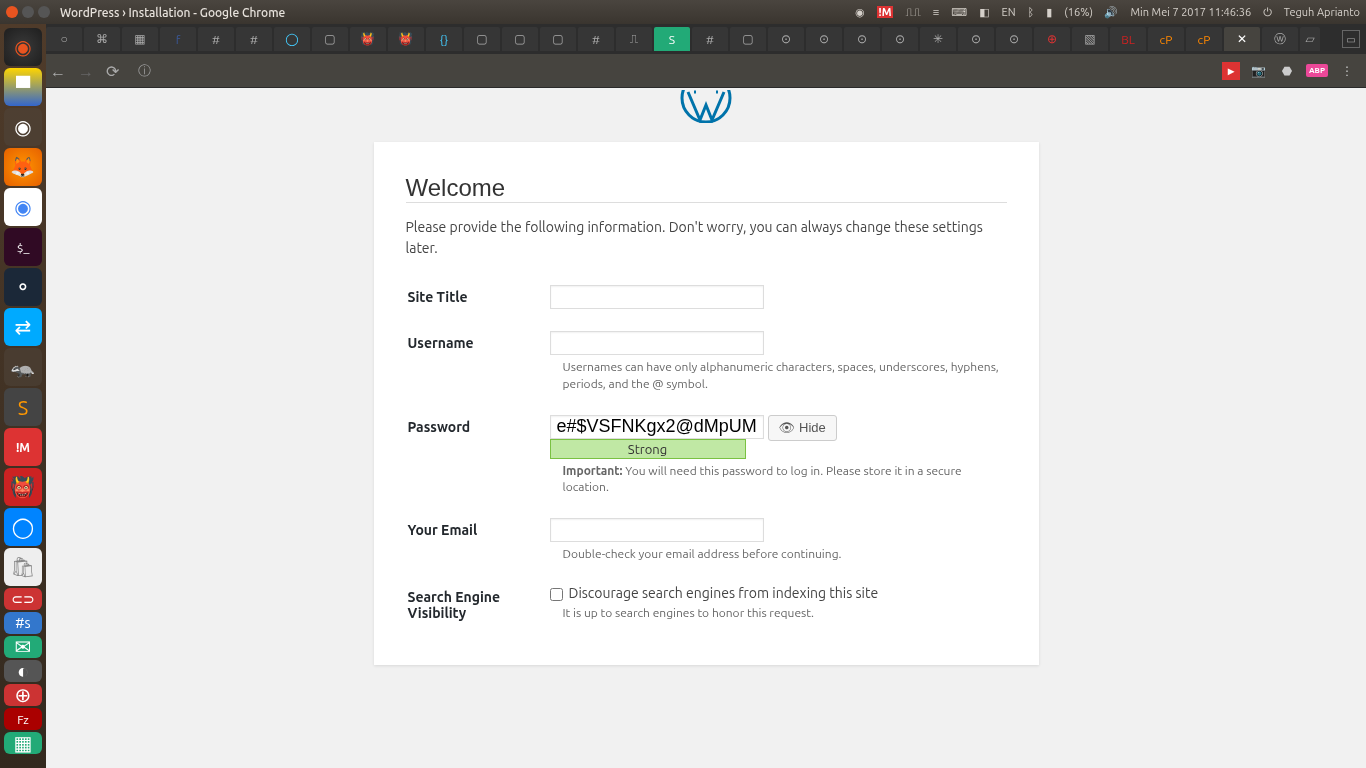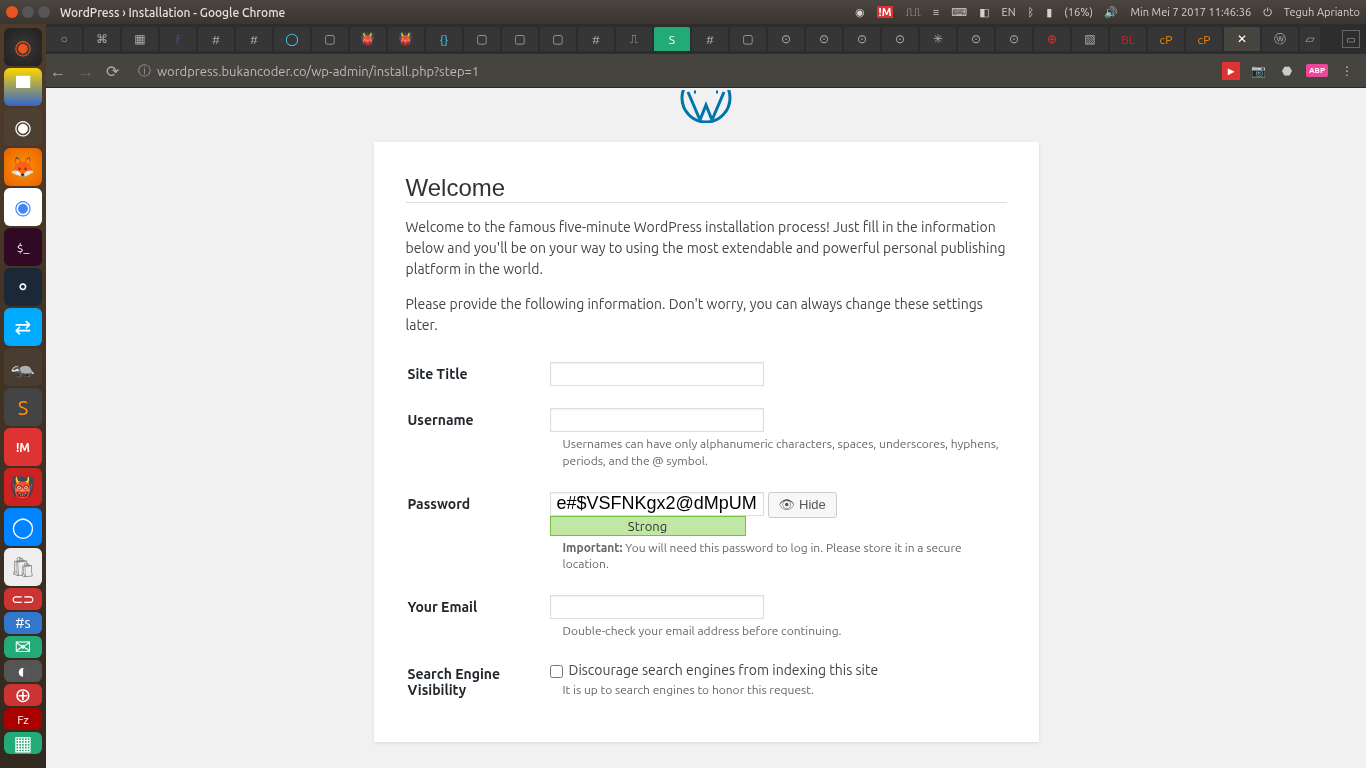--- a/index.html
+++ b/index.html
@@ -127,21 +127,20 @@
   <div class="tab" style="width:20px;">▱</div>
   <div style="margin-left:auto;margin-right:6px;color:#aaa;width:18px;height:18px;border:1px solid #666;font-size:10px;display:flex;align-items:center;justify-content:center;">▭</div>
 </div>
 
 <div class="toolbar">
   <span class="navbtn">←</span>
   <span class="navbtn" style="color:#666;">→</span>
   <span class="navbtn">⟳</span>
   <div class="omnibox">
     <span class="lock">ⓘ</span>
-    <span>wordpress.bukancoder.co/wp-admin/install.php?step=1</span>
   </div>
   <div class="ext">
     <span class="xicon" style="background:#d33;color:#fff;font-weight:bold;">▸</span>
     <span class="xicon">📷</span>
     <span class="xicon">⬣</span>
     <span class="abp">ABP</span>
     <span class="xicon">⋮</span>
   </div>
 </div>
 
@@ -172,21 +171,20 @@
 <div class="content">
   <div class="wp-logo">
     <svg viewBox="0 0 80 33">
         <circle cx="40" cy="8" r="24" fill="none" stroke="#0073aa" stroke-width="3"></circle>
         <path d="M22 2 L34 30 L40 15 L46 30 L58 2 M28 2 L30 2 M50 2 L52 2" stroke="#0073aa" stroke-width="3" fill="none"></path>
       </svg>
   </div>
 
   <div class="card">
     <h1>Welcome</h1>
-    <p>Welcome to the famous five-minute WordPress installation process! Just fill in the information below and you'll be on your way to using the most extendable and powerful personal publishing platform in the world.</p>
 
     <p>Please provide the following information. Don't worry, you can always change these settings later.</p>
 
     <table class="form-table">
       <tbody>
           <tr>
         <th>Site Title</th>
         <td><input type="text" value="" style=""></td>
       </tr>
       <tr>

